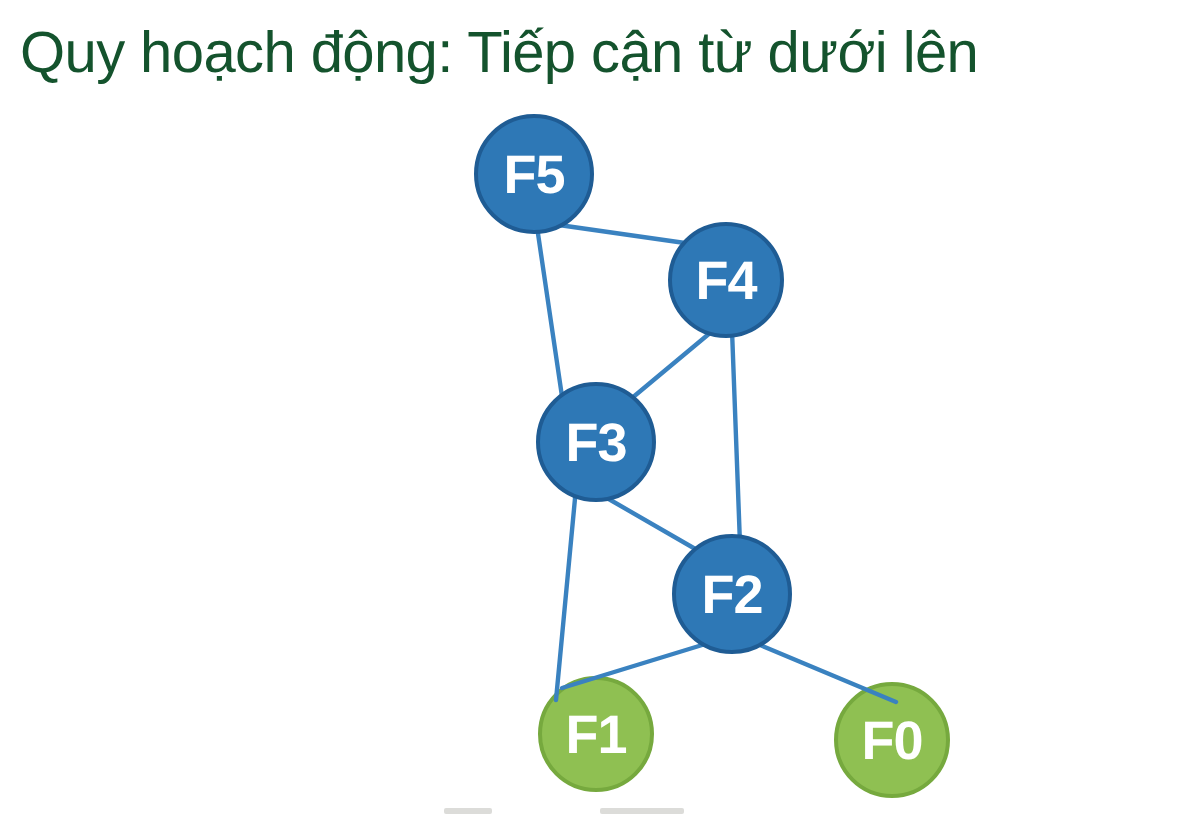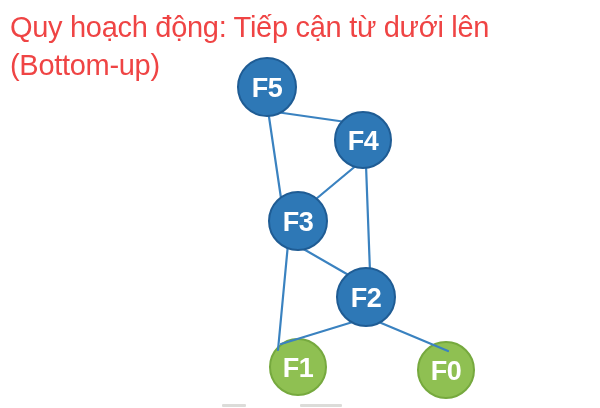--- a/index.html
+++ b/index.html
@@ -12,21 +12,21 @@
     position: relative;
     width: 600px;
     height: 408px;
     background: #ffffff;
     overflow: hidden;
   }
   .title-block {
     position: absolute;
     left: 10px;
     top: 8px;
-    color: #ef4444;
+    color: #14532d;
     font-size: 29px;
     line-height: 38px;
     letter-spacing: -0.3px;
     white-space: nowrap;
     z-index: 2;
     pointer-events: none;
   }
   svg.graph {
     position: absolute;
     left: 0;
@@ -48,21 +48,20 @@
     z-index: 1;
   }
 </style>
 </head>
 <body>
 
 <div class="slide">
 
   <div class="title-block">
     <div>Quy hoạch động: Tiếp cận từ dưới lên</div>
-    <div>(Bottom-up)</div>
   </div>
 
   <svg class="graph" width="600" height="408" viewBox="0 0 600 408">
       <g>
         <circle cx="298" cy="367" r="28" fill="#8FC052" stroke="#76A93E" stroke-width="2"></circle>
         <circle cx="446" cy="370" r="28" fill="#8FC052" stroke="#76A93E" stroke-width="2"></circle>
       </g>
       <g>
         <line x1="276" y1="112" x2="360" y2="124" stroke="#3A82C0" stroke-width="2.2" stroke-linecap="round"></line>
         <line x1="268" y1="110" x2="282" y2="205" stroke="#3A82C0" stroke-width="2.2" stroke-linecap="round"></line>

